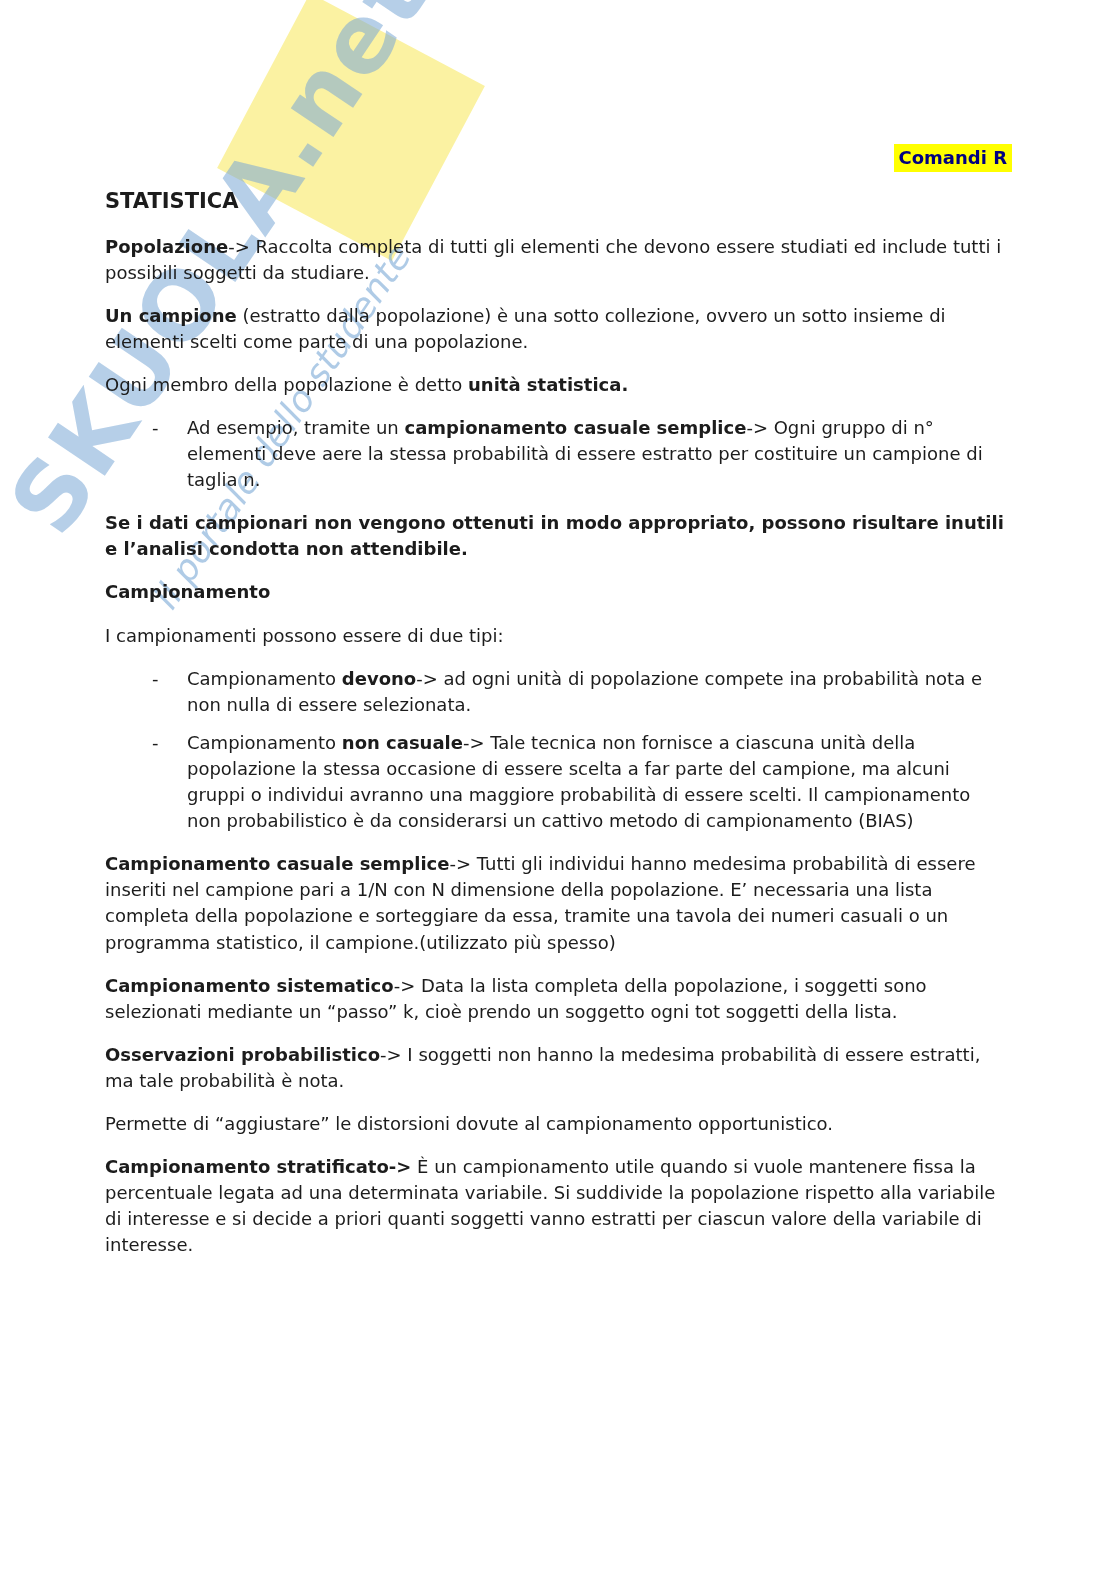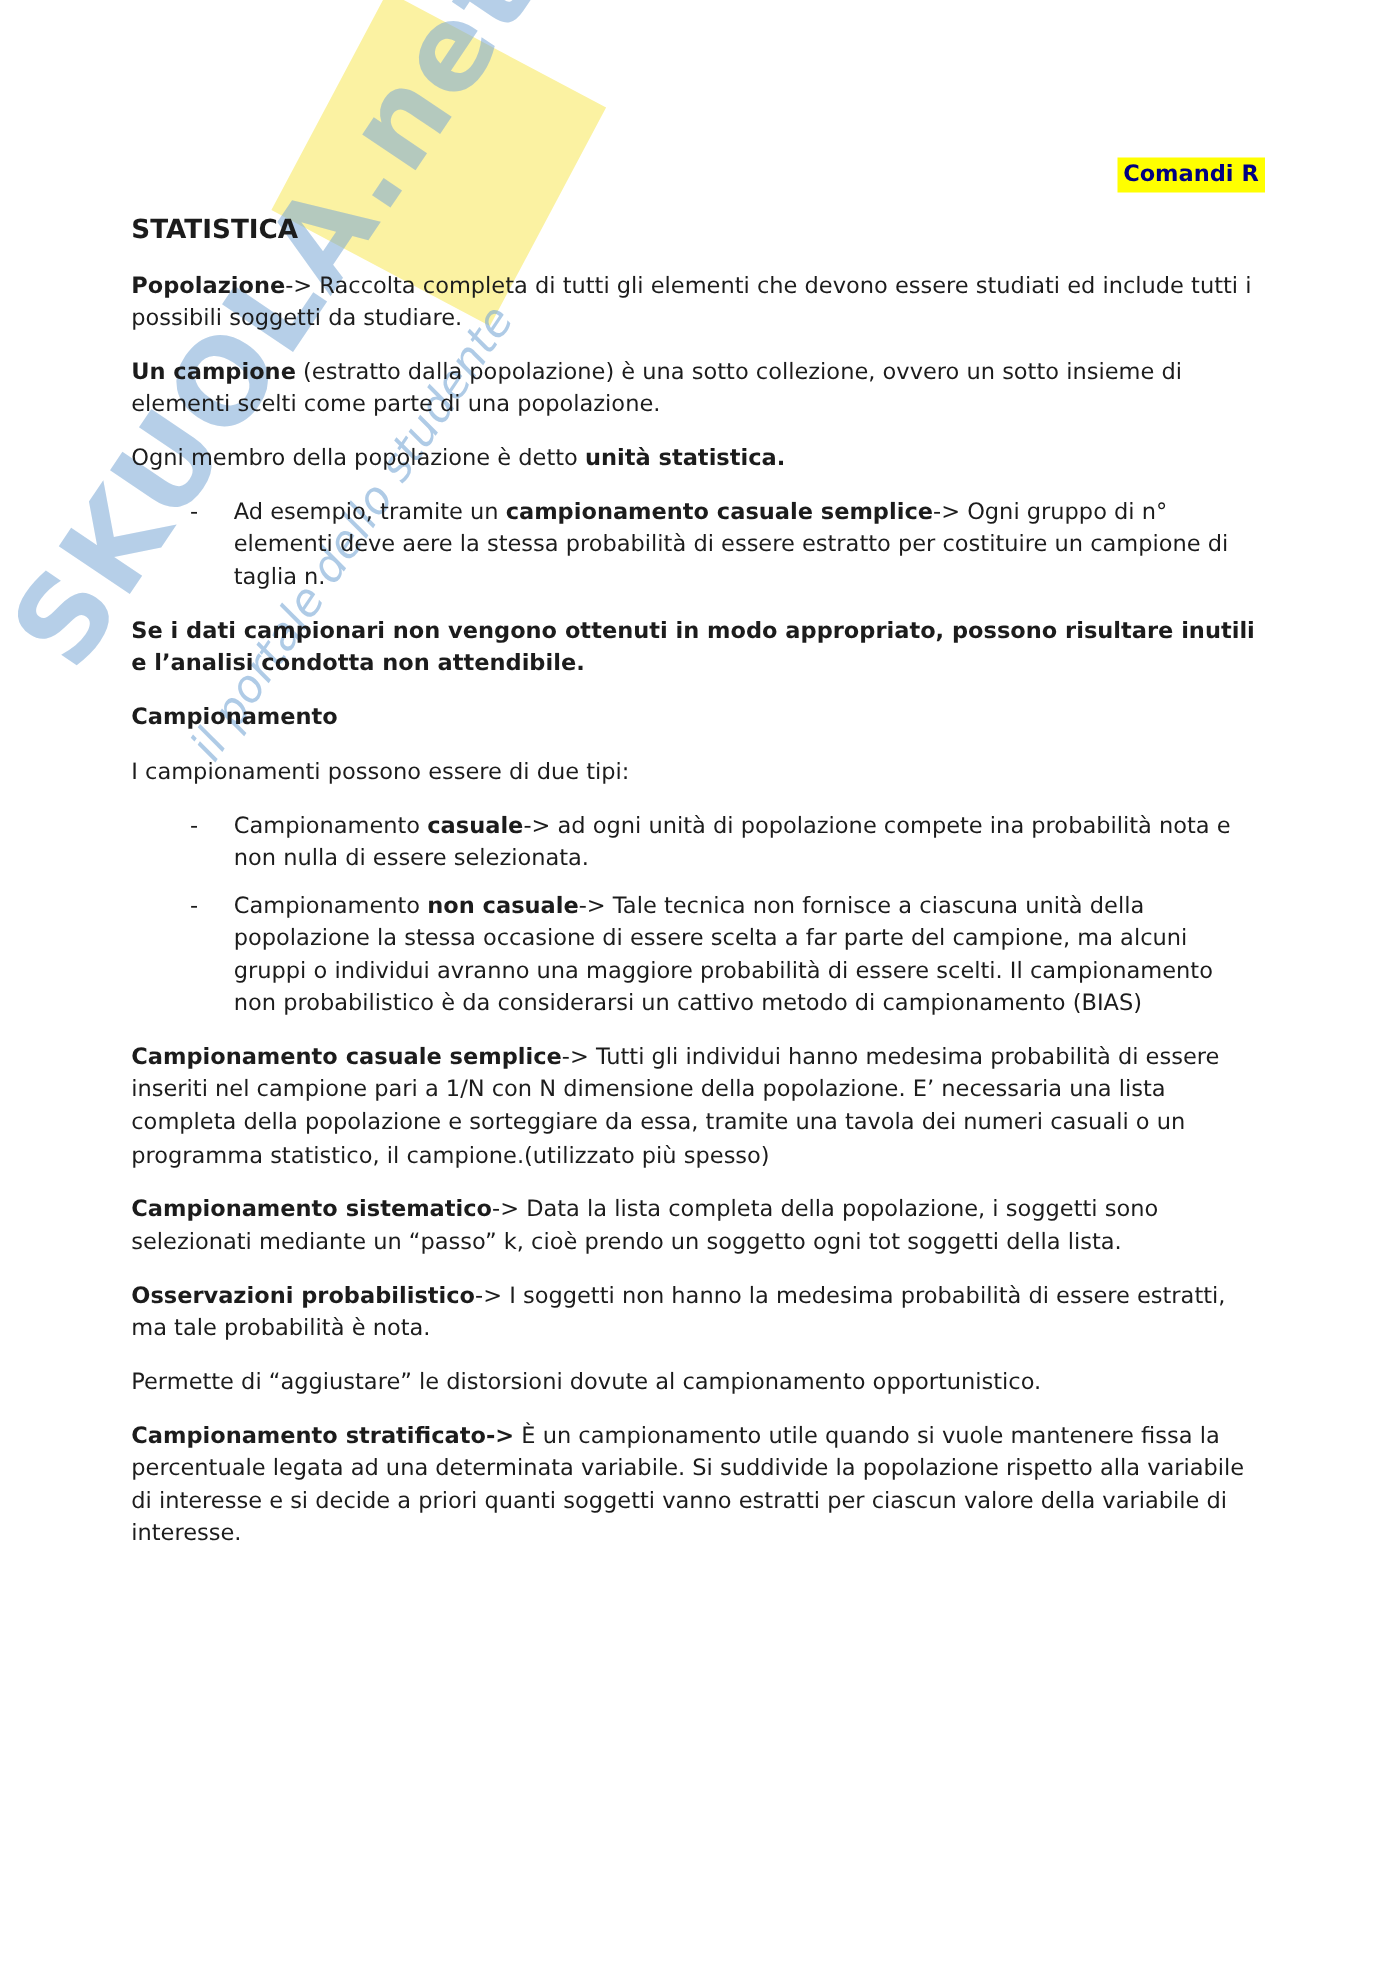--- a/index.html
+++ b/index.html
@@ -32,21 +32,21 @@
     transform:rotate(-56deg);transform-origin:0 50%;
     font-size:36px;font-style:italic;
     color:rgba(122,168,214,0.6);white-space:nowrap;
   }
   
   .content{
     position:relative;z-index:1;
     padding:126px 104px 0 105px;
     font-size:18px;line-height:1.45;
   }
-  .badge-row{text-align:right;margin:0 0 14px 0;}
+  .badge-row{text-align:right;margin:18px 0 14px 0;}
   .badge{
     display:inline-block;background:#ffff00;
     font-weight:bold;color:#000080;
     padding:1px 5px;font-size:18px;
   }
   .doc-title{font-weight:bold;margin:0 0 17px 0;font-size:21px;}
   .doc-p{margin:0 0 17px 0;}
   .doc-h{margin:0 0 17px 0;font-weight:bold;}
   .doc-list{list-style:none;margin:0 0 17px 0;padding:0 0 0 70px;}
   .doc-li{position:relative;margin:12px;}
@@ -72,21 +72,21 @@
         <p class="doc-p"><strong>Popolazione</strong><span>-&gt; Raccolta completa di tutti gli elementi che devono essere studiati ed include tutti i possibili soggetti da studiare.</span></p>
         <p class="doc-p"><strong>Un campione</strong><span> (estratto dalla popolazione) è una sotto collezione, ovvero un sotto insieme di elementi scelti come parte di una popolazione.</span></p>
         <p class="doc-p"><span>Ogni membro della popolazione è detto </span><strong>unità statistica.</strong></p>
         <ul class="doc-list">
           <li class="doc-li"><span>Ad esempio, tramite un </span><strong>campionamento casuale semplice</strong><span>-&gt; Ogni gruppo di n° elementi deve aere la stessa probabilità di essere estratto per costituire un campione di taglia n.</span></li>
         </ul>
         <p class="doc-p"><strong>Se i dati campionari non vengono ottenuti in modo appropriato, possono risultare inutili e l’analisi condotta non attendibile.</strong></p>
         <p class="doc-h"><strong>Campionamento</strong></p>
         <p class="doc-p"><span>I campionamenti possono essere di due tipi:</span></p>
         <ul class="doc-list">
-          <li class="doc-li"><span>Campionamento </span><strong>casuale</strong><span>-&gt; ad ogni unità di popolazione compete ina probabilità nota e non nulla di essere selezionata.</span></li>
+          <li class="doc-li"><span>Campionamento </span><strong>devono</strong><span>-&gt; ad ogni unità di popolazione compete ina probabilità nota e non nulla di essere selezionata.</span></li>
           <li class="doc-li"><span>Campionamento </span><strong>non casuale</strong><span>-&gt; Tale tecnica non fornisce a ciascuna unità della popolazione la stessa occasione di essere scelta a far parte del campione, ma alcuni gruppi o individui avranno una maggiore probabilità di essere scelti. Il campionamento non probabilistico è da considerarsi un cattivo metodo di campionamento (BIAS)</span></li>
         </ul>
         <p class="doc-p"><strong>Campionamento casuale semplice</strong><span>-&gt; Tutti gli individui hanno medesima probabilità di essere inseriti nel campione pari a 1/N con N dimensione della popolazione. E’ necessaria una lista completa della popolazione e sorteggiare da essa, tramite una tavola dei numeri casuali o un programma statistico, il campione.(utilizzato più spesso)</span></p>
         <p class="doc-p"><strong>Campionamento sistematico</strong><span>-&gt; Data la lista completa della popolazione, i soggetti sono selezionati mediante un “passo” k, cioè prendo un soggetto ogni tot soggetti della lista.</span></p>
         <p class="doc-p"><strong>Osservazioni probabilistico</strong><span>-&gt; I soggetti non hanno la medesima probabilità di essere estratti, ma tale probabilità è nota.</span></p>
         <p class="doc-p"><span>Permette di “aggiustare” le distorsioni dovute al campionamento opportunistico.</span></p>
         <p class="doc-p"><strong>Campionamento stratificato-&gt;</strong><span> È un campionamento utile quando si vuole mantenere fissa la percentuale legata ad una determinata variabile. Si suddivide la popolazione rispetto alla variabile di interesse e si decide a priori quanti soggetti vanno estratti per ciascun valore della variabile di interesse.</span></p>
       </div>
   </div>
 

